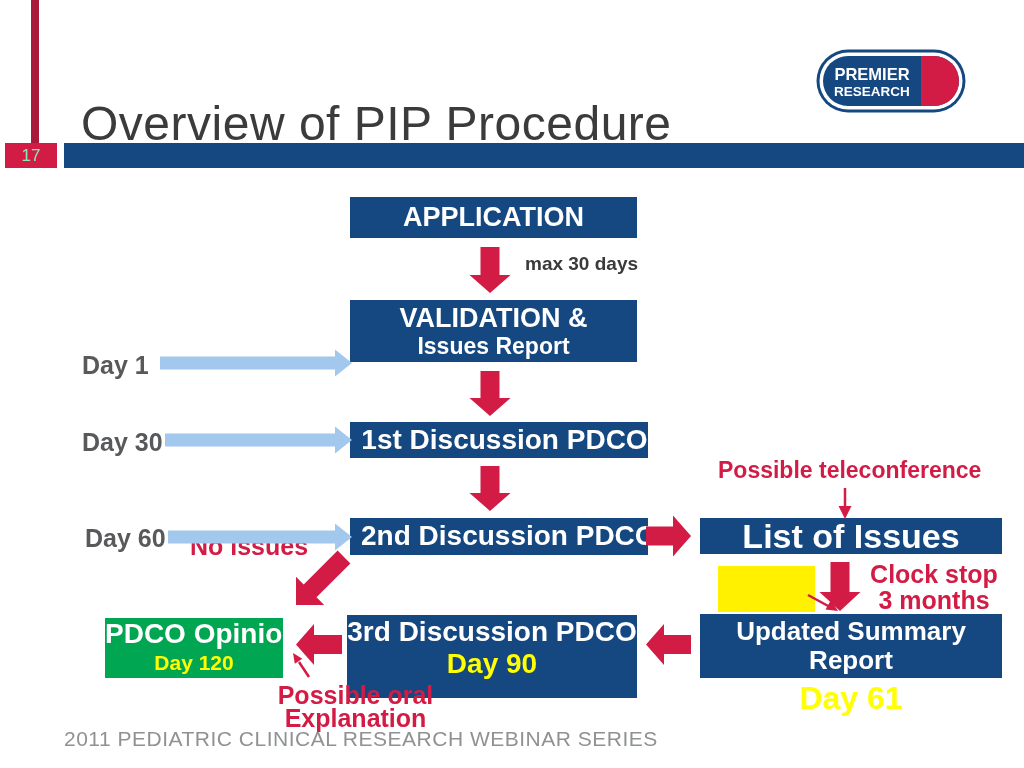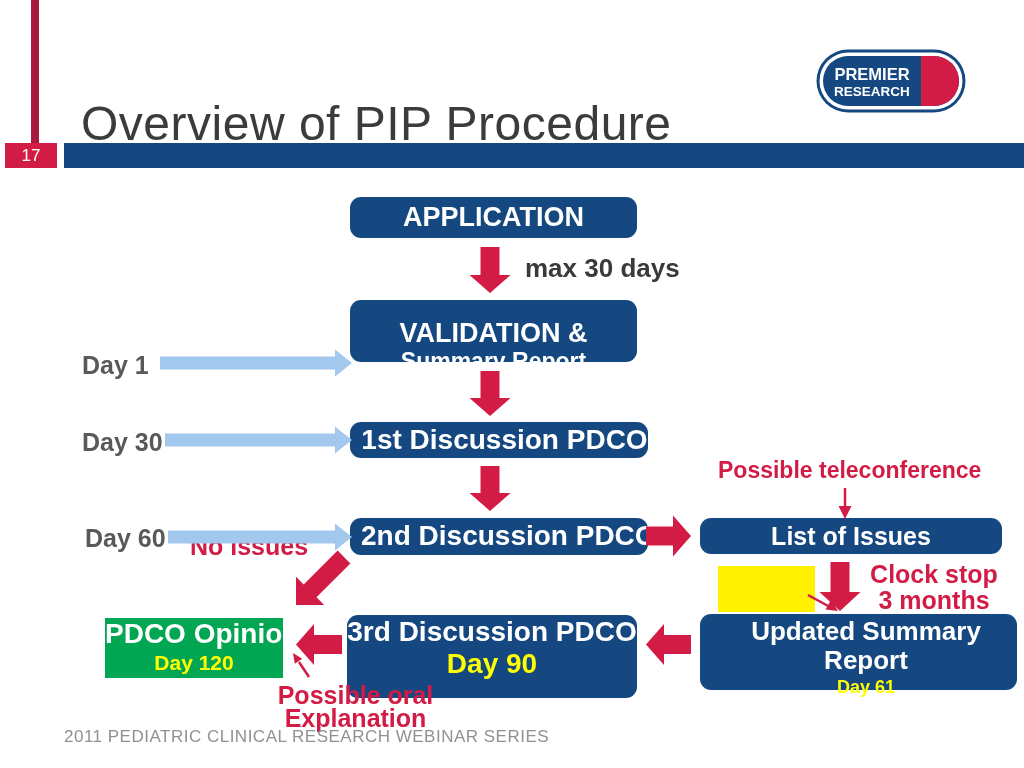--- a/index.html
+++ b/index.html
@@ -6,61 +6,61 @@
   #slide{
     position:relative;width:1024px;height:768px;background:#ffffff;overflow:hidden;
     font-family:"Liberation Sans",sans-serif;
     --navy:#154880;--crimson:#D31C45;--lightblue:#A2C8EE;--green:#00A651;
     --yellowbox:#FFF100;--yellowtext:#FFFF00;--titlegray:#3B3B3B;--labelgray:#58595B;
     --darktext:#3A3A3A;--footergray:#8F9193;
   }
   .abs{position:absolute;}
   #accent-bar{left:31px;top:0;width:8px;height:143px;background:#A8193B;}
   #title{left:81px;top:52px;font-size:48px;letter-spacing:.5px;color:var(--titlegray);white-space:nowrap;margin-top:44px;}
-  #page-chip{left:5px;top:143px;width:52px;height:25px;background:var(--crimson);color:#ffffff;
+  #page-chip{left:5px;top:143px;width:52px;height:25px;background:var(--crimson);color:#86efac;
     font-size:17px;line-height:25px;text-align:center;}
   #header-bar{left:64px;right:0;top:143px;height:25px;background:var(--navy);}
   #logo{left:816px;top:49px;width:150px;height:64px;}
 
-  .box{position:absolute;background:var(--navy);color:#fff;font-weight:bold;text-align:center;border-radius:11px;}
+  .box{position:absolute;background:var(--navy);color:#fff;font-weight:bold;text-align:center;}
   .nowrap{white-space:nowrap;padding-left:11px;}
   #app-box{left:350px;top:197px;width:287px;height:41px;font-size:27px;line-height:41px;}
-  #val-box{left:350px;top:300px;width:287px;height:62px;padding-top:18px;box-sizing:border-box;}
+  #val-box{left:350px;top:300px;width:287px;height:62px;padding-top:3px;box-sizing:border-box;}
   #val-box .l1{display:block;font-size:27px;line-height:30px;}
   #val-box .l2{display:block;font-size:23px;line-height:26px;}
   #d1-box{left:350px;top:422px;width:287px;height:36px;font-size:28px;line-height:36px;}
   #d2-box{left:350px;top:518px;width:287px;height:37px;font-size:28px;line-height:36px;}
-  #loi-box{left:700px;top:518px;width:302px;height:36px;font-size:25px;line-height:36px;}
+  #loi-box{left:700px;top:518px;width:302px;height:36px;font-size:34px;line-height:36px;}
   #pip-box{left:718px;top:566px;width:97px;height:46px;background:var(--yellowbox);}
   #pip-text{left:716px;top:551px;width:101px;text-align:center;color:var(--darktext);
     font-weight:bold;font-size:23px;line-height:21px;}
   #pip-text span{display:block;}
   #green-box{left:105px;top:618px;width:178px;height:60px;background:var(--green);color:#fff;
     font-weight:bold;text-align:center;}
   #green-box .l1{display:block;font-size:28px;line-height:31px;white-space:nowrap;}
   #green-box .l2{display:block;font-size:21px;line-height:28px;color:var(--yellowtext);}
   #d3-box{left:347px;top:615px;width:290px;height:83px;}
   #d3-box .l1{display:block;font-size:28px;line-height:34px;white-space:nowrap;}
   #d3-box .l2{display:block;font-size:28px;line-height:30px;color:var(--yellowtext);}
-  #usr-box{left:700px;top:614px;width:302px;height:76px;padding-left:15px;}
+  #usr-box{left:700px;top:614px;width:302px;height:64px;}
   #usr-box .l1{display:block;font-size:26px;line-height:30px;padding-top:2px;}
   #usr-box .l2{display:block;font-size:26px;line-height:28px;}
-  #usr-box .l3{display:block;font-size:18px;line-height:27px;color:var(--yellowtext);}
+  #usr-box .l3{display:block;font-size:32px;line-height:27px;color:var(--yellowtext);margin-top:11px;}
 
   .day-label{position:absolute;font-size:25px;font-weight:bold;color:var(--labelgray);white-space:nowrap;}
   #day1{left:82px;top:351px;}
   #day30{left:82px;top:428px;}
   #day60{left:85px;top:524px;}
   .red-note{position:absolute;font-weight:bold;color:var(--crimson);white-space:nowrap;}
-  #max30{left:525px;top:253px;font-size:26px;font-weight:bold;color:var(--darktext);position:absolute;white-space:nowrap;text-align:right;}
+  #max30{left:525px;top:253px;font-size:19px;font-weight:bold;color:var(--darktext);position:absolute;white-space:nowrap;text-align:right;}
   #teleconf{left:718px;top:457px;font-size:23px;}
   #no-issues{left:190px;top:532px;font-size:25px;}
   #clock{left:858px;top:561px;width:152px;text-align:center;font-size:25px;line-height:26px;white-space:normal;}
   #oral{left:268px;top:684px;width:175px;text-align:center;font-size:25px;line-height:23px;white-space:normal;}
-  #footer{left:64px;top:727px;font-size:17px;letter-spacing:.5px;color:var(--footergray);white-space:nowrap;position:absolute;}
+  #footer{left:64px;top:727px;font-size:21px;letter-spacing:.5px;color:var(--footergray);white-space:nowrap;position:absolute;}
   #arrows{left:0;top:0;width:1024px;height:768px;pointer-events:none;}
 </style>
 </head>
 <body>
 
 <div id="slide">
 
   <div id="accent-bar" class="abs"></div>
 
   <div id="title" class="abs">Overview of PIP Procedure</div>
@@ -74,21 +74,21 @@
     <text x="56" y="47" text-anchor="middle" font-family="Liberation Sans, sans-serif" font-weight="bold" font-size="13.5" fill="#ffffff">RESEARCH</text>
   </svg>
 
   <div id="page-chip" class="abs">17</div>
   <div id="header-bar" class="abs"></div>
 
   <div id="app-box" class="box">APPLICATION</div>
 
   <div id="val-box" class="box">
     <span class="l1">VALIDATION &amp;</span>
-    <span class="l2">Summary Report</span>
+    <span class="l2">Issues Report</span>
   </div>
 
   <div id="d1-box" class="box nowrap">1st Discussion PDCO</div>
   <div id="d2-box" class="box nowrap">2nd Discussion PDCO</div>
   <div id="loi-box" class="box">List of Issues</div>
 
   <div id="pip-box" class="abs"></div>
 
   <div id="green-box" class="abs">
     <span class="l1">PDCO Opinion</span>

